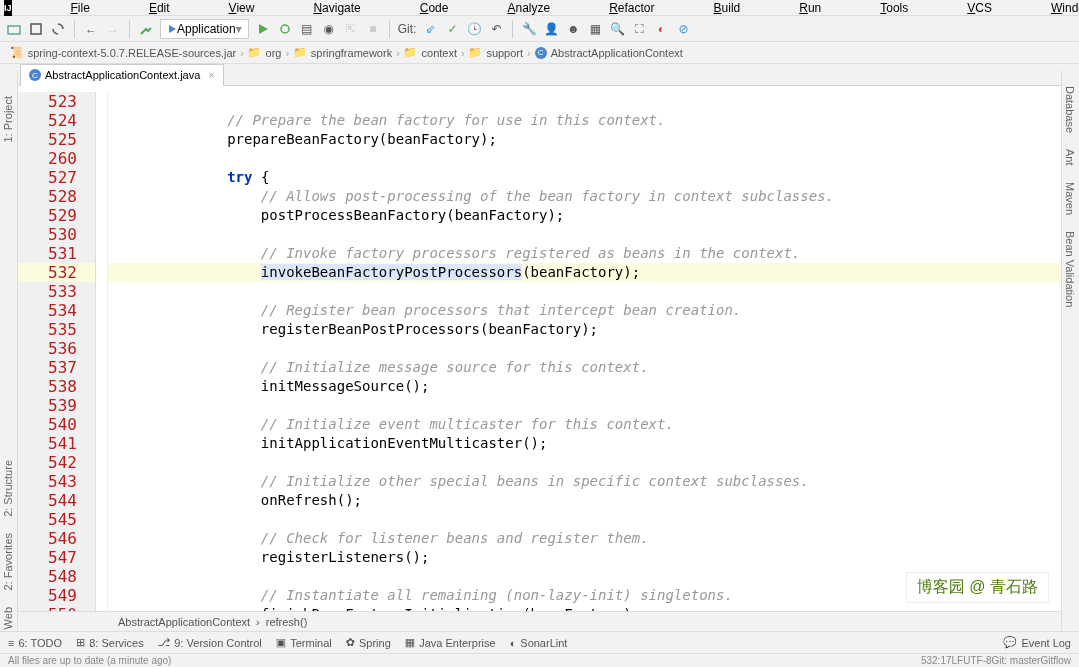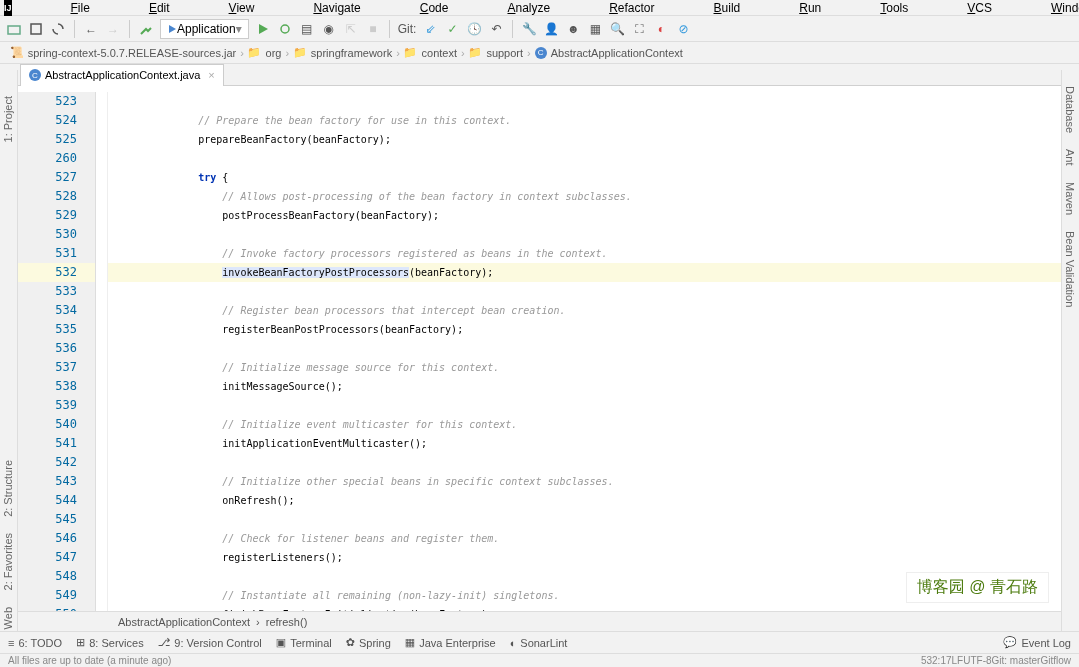--- a/index.html
+++ b/index.html
@@ -18,24 +18,24 @@
 .navbar .crumb { display:flex; align-items:center; gap:4px; padding:0 4px; }
 .navbar .chev { color:#aaa; }
 .tabbar { display:flex; align-items:center; height:22px; background:#f2f2f2; border-bottom:1px solid #d0d0d0; padding-left:20px; }
 .tab { display:flex; align-items:center; gap:4px; background:#fff; border:1px solid #ccc; border-bottom:none; padding:2px 8px; height:22px; font-size:11px; }
 .tab .close { color:#aaa; margin-left:4px; }
 .main { position:absolute; top:92px; left:18px; right:18px; bottom:36px; display:flex; background:#fff; }
 .left-tool { position:absolute; top:70px; left:0; bottom:22px; width:18px; background:#f2f2f2; border-right:1px solid #ddd; }
 .left-tool .vlabel { writing-mode:vertical-rl; transform:rotate(180deg); font-size:11px; color:#666; padding:6px 2px; display:flex; align-items:center; gap:4px; }
 .right-tool { position:absolute; top:70px; right:0; bottom:22px; width:18px; background:#f2f2f2; border-left:1px solid #ddd; }
 .right-tool .vlabel { writing-mode:vertical-rl; font-size:11px; color:#666; padding:6px 2px; }
-.gutter { width:78px; background:#f0f0f0; border-right:1px solid #ddd; font-family:Consolas,monospace; font-size:12px; color:#0369a1; text-align:right; padding-top:0; }
+.gutter { width:78px; background:#f0f0f0; border-right:1px solid #ddd; font-family:Consolas,monospace; font-size:16px; color:#b91c1c; text-align:right; padding-top:0; }
 .gutter div { height:19px; line-height:19px; padding-right:18px; }
 .fold-col { width:12px; background:#fff; border-right:1px solid #eee; }
-.code { flex:1; font-family:Consolas,monospace; font-size:10px; line-height:19px; white-space:pre; overflow:hidden; position:relative; }
+.code { flex:1; font-family:Consolas,monospace; font-size:14px; line-height:19px; white-space:pre; overflow:hidden; position:relative; }
 .code .line { height:19px; padding-left:18px; }
 .code .hl { background:#fcfadf; }
 .code .sel { background:#dde7fb; }
 .cm { color:#999; font-style:italic; }
 .kw { color:#0033b3; font-weight:bold; }
 .breadcrumb-bot { height:20px; background:#f2f2f2; border-top:1px solid #ddd; display:flex; align-items:center; padding-left:100px; font-size:11px; color:#555; gap:6px; position:absolute; bottom:36px; left:18px; right:18px; }
 .bottombar { position:absolute; bottom:14px; left:0; right:0; height:22px; background:#f2f2f2; border-top:1px solid #ddd; display:flex; align-items:center; padding:0 8px; gap:14px; font-size:11px; color:#555; }
 .bottombar .bitem { display:flex; align-items:center; gap:4px; }
 .bottombar .right { margin-left:auto; }
 .statusbar { position:absolute; bottom:0; left:0; right:0; height:14px; background:#f2f2f2; border-top:1px solid #ddd; display:flex; align-items:center; padding:0 8px; font-size:10px; color:#888; }

